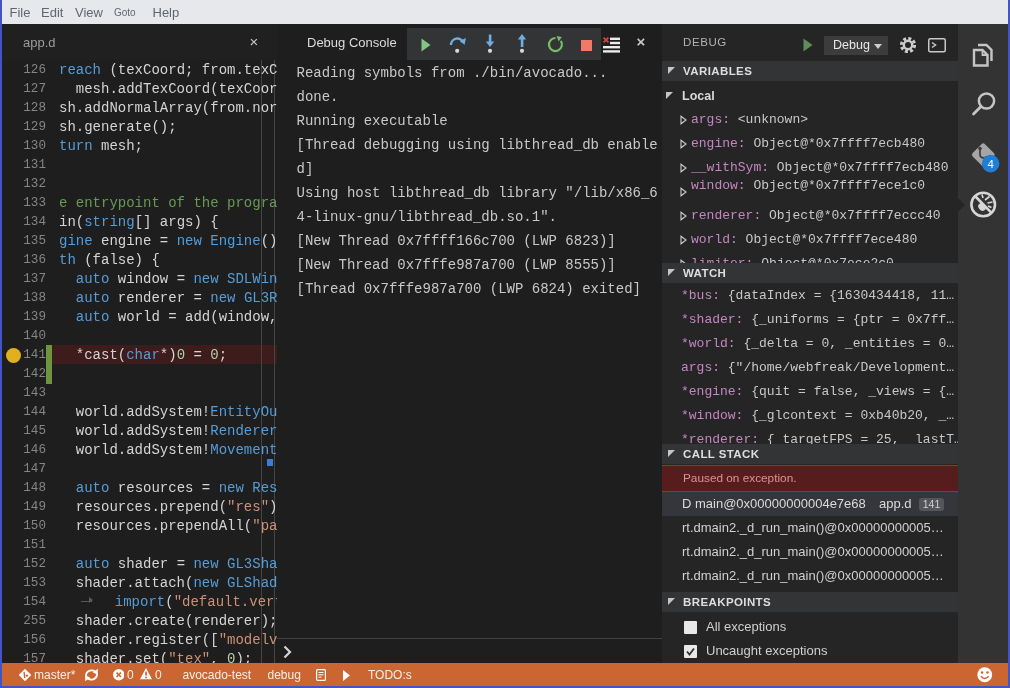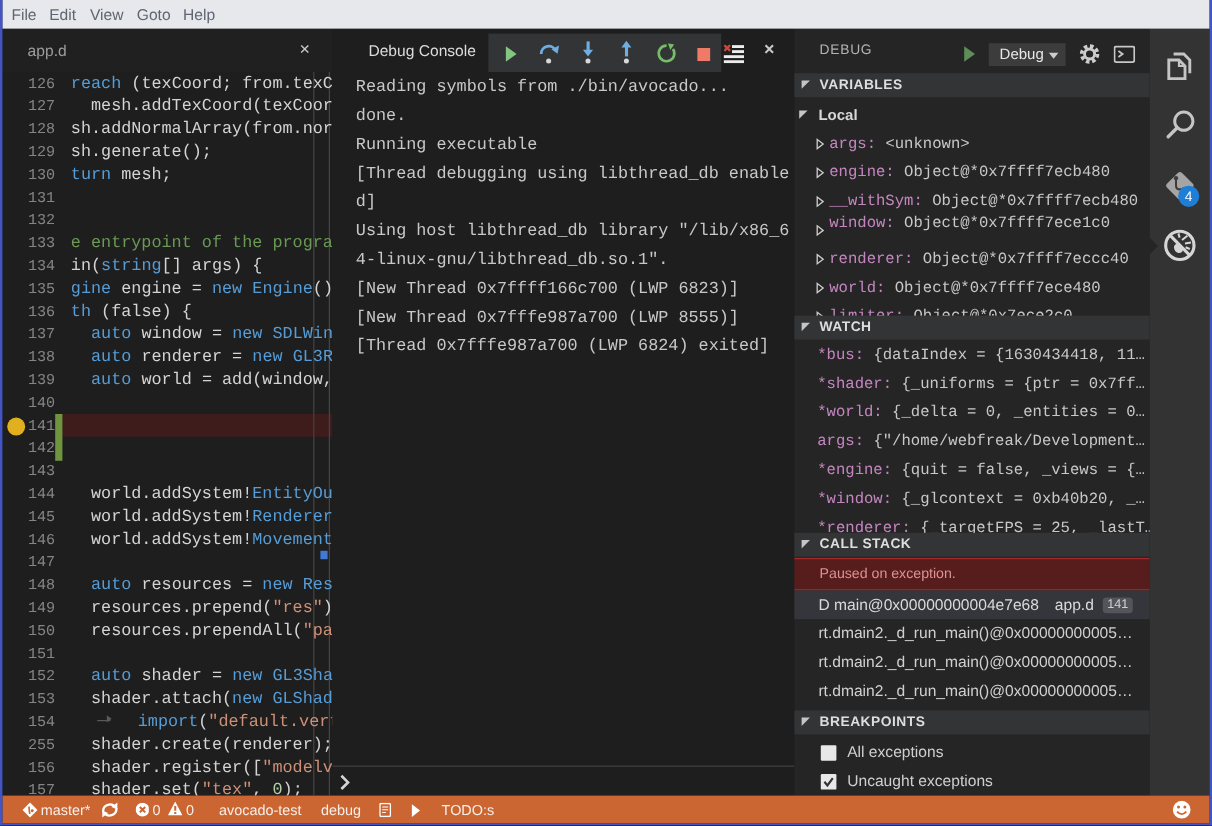--- a/index.html
+++ b/index.html
@@ -24,21 +24,21 @@
 .shdr{left:662px;width:296px;height:20px;background:#333436;color:#dedede;
  font-size:11.5px;font-weight:bold;letter-spacing:0.4px;line-height:20px}
 .shdr b{position:static;font-weight:bold;margin-left:21px}
 .twist{width:0;height:0;border-top:7px solid #c5c5c5;border-right:7px solid transparent}
 </style></head><body>
 
 <div style="left:2px;top:0;width:1006px;height:24px;background:#e7e8eb"></div>
 <div style="left:9.5px;top:0;height:24px;line-height:25px;color:#5f6673;font-size:13px">File</div>
 <div style="left:41px;top:0;height:24px;line-height:25px;color:#5f6673;font-size:13px">Edit</div>
 <div style="left:75px;top:0;height:24px;line-height:25px;color:#5f6673;font-size:13px">View</div>
-<div style="left:114px;top:0;height:16px;line-height:25px;color:#5f6673;font-size:13px">Goto</div>
+<div style="left:114px;top:0;height:16px;line-height:25px;color:#5f6673;font-size:10px">Goto</div>
 <div style="left:152.5px;top:0;height:24px;line-height:25px;color:#5f6673;font-size:13px">Help</div>
 
 <div style="left:2px;top:24px;width:275px;height:36px;background:#202021"></div>
 <div style="left:23px;top:24px;height:36px;line-height:37px;color:#9d9d9d;font-size:13px">app.d</div>
 <div style="left:245px;top:24px;width:18px;height:36px;line-height:36px;text-align:center;color:#c8c8c8;font-size:15px">×</div>
 
 <div id="editor" style="left:2px;top:60px;width:275px;height:603px;background:#1e1e1e;overflow:hidden">
   <div style="left:44px;top:284.5px;width:231px;height:19px;background:#3e1c1c"></div>
   <div style="left:44px;top:284.5px;width:5.5px;height:39px;background:#6f9440"></div>
   <div style="left:4px;top:287.5px;width:15px;height:15px;border-radius:50%;background:#e0b01e"></div>
@@ -67,20 +67,21 @@
 <div class="gut" style="top:250.5px">136</div>
 <div class="code" style="top:250.5px"><span class="k">th</span><span class="p"> (false) {</span></div>
 <div class="gut" style="top:269.5px">137</div>
 <div class="code" style="top:269.5px"><span class="p">  </span><span class="k">auto</span><span class="p"> window = </span><span class="k">new</span><span class="p"> </span><span class="k">SDLWindow</span></div>
 <div class="gut" style="top:288.5px">138</div>
 <div class="code" style="top:288.5px"><span class="p">  </span><span class="k">auto</span><span class="p"> renderer = </span><span class="k">new</span><span class="p"> </span><span class="k">GL3Renderer</span></div>
 <div class="gut" style="top:307.5px">139</div>
 <div class="code" style="top:307.5px"><span class="p">  </span><span class="k">auto</span><span class="p"> world = add(window, renderer);</span></div>
 <div class="gut" style="top:326.5px">140</div>
 <div class="gut" style="top:345.5px">141</div>
+<div class="code" style="top:345.5px"><span class="p">  *cast(</span><span class="k">char</span><span class="p">*)</span><span class="n">0</span><span class="p"> = </span><span class="n">0</span><span class="p">;</span></div>
 <div class="gut" style="top:364.5px">142</div>
 <div class="gut" style="top:383.5px">143</div>
 <div class="gut" style="top:402.5px">144</div>
 <div class="code" style="top:402.5px"><span class="p">  world.addSystem!</span><span class="k">EntityOutput</span></div>
 <div class="gut" style="top:421.5px">145</div>
 <div class="code" style="top:421.5px"><span class="p">  world.addSystem!</span><span class="k">RendererSystem</span></div>
 <div class="gut" style="top:440.5px">146</div>
 <div class="code" style="top:440.5px"><span class="p">  world.addSystem!</span><span class="k">MovementSystem</span></div>
 <div class="gut" style="top:459.5px">147</div>
 <div class="gut" style="top:478.5px">148</div>

